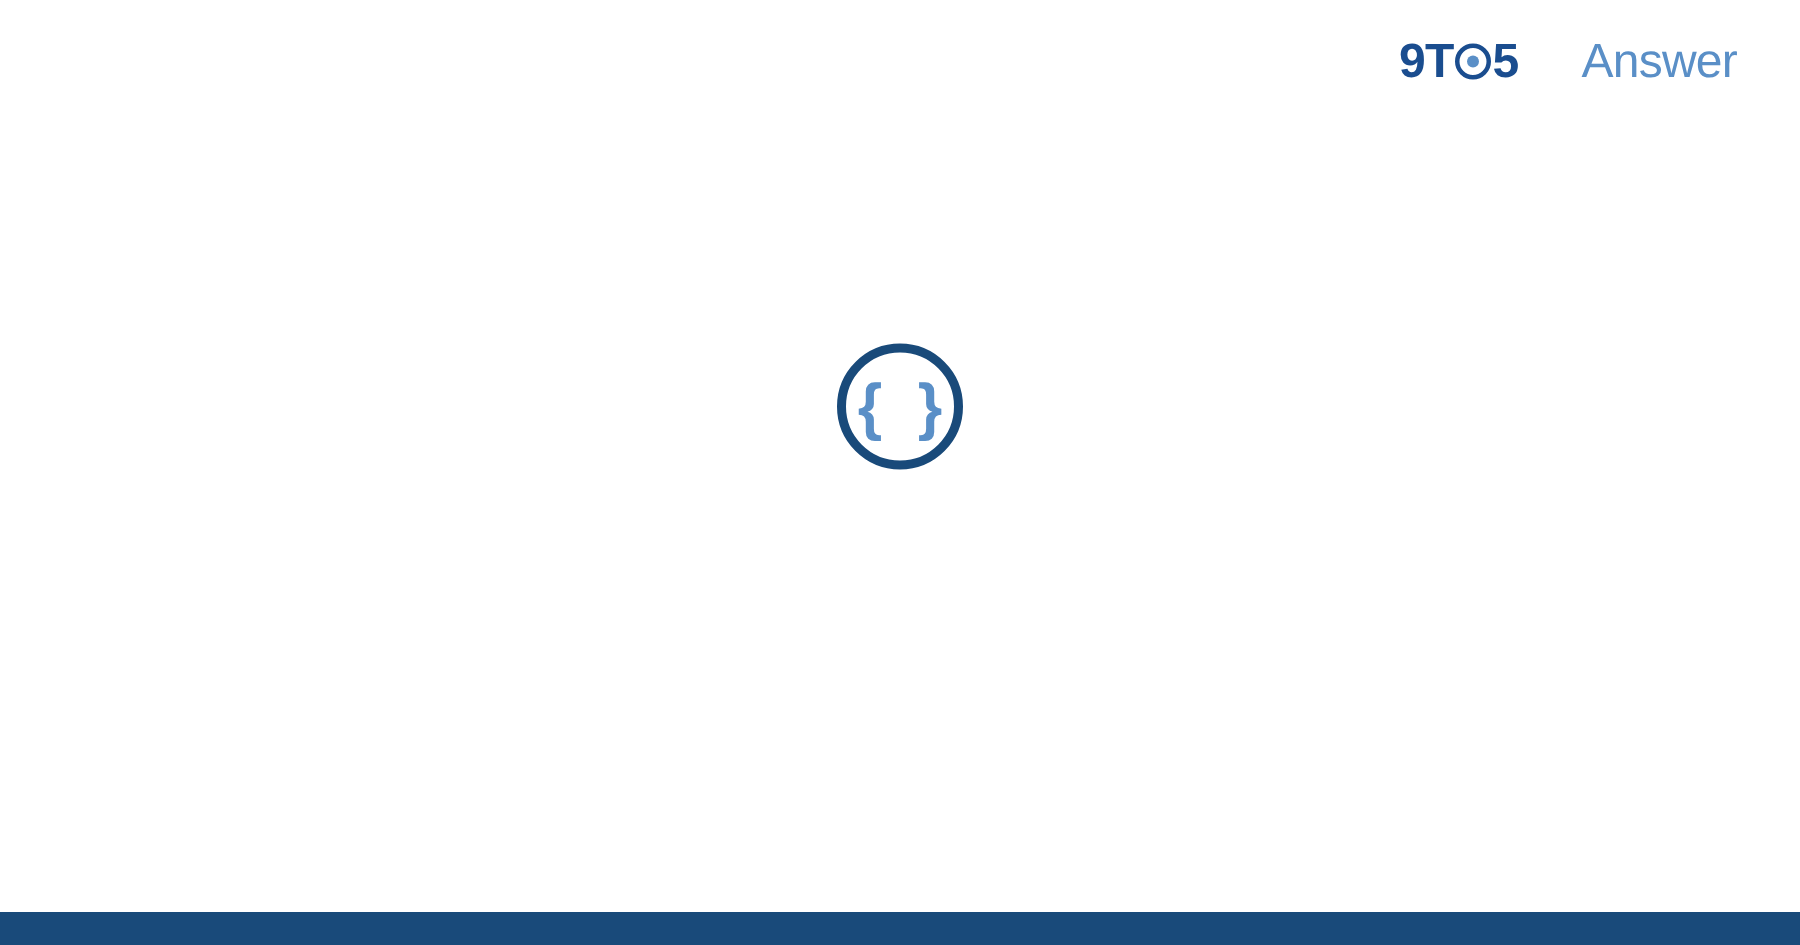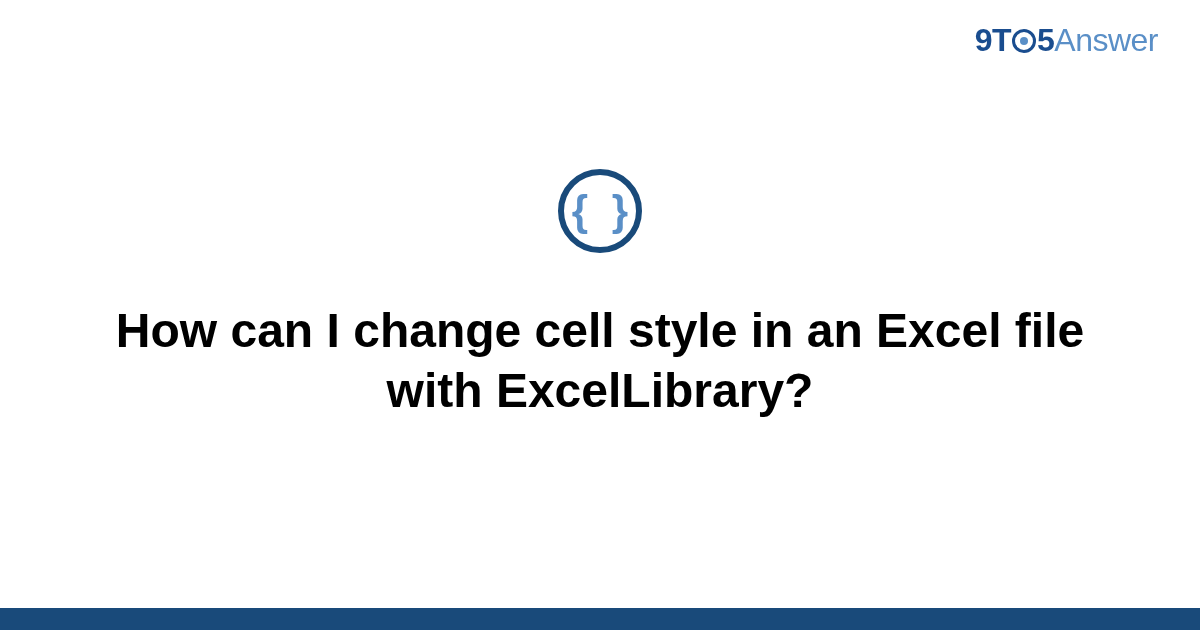--- a/index.html
+++ b/index.html
@@ -26,20 +26,21 @@
     .logo .nine-t {
       color: #1a4d8f;
       margin-left: 47px;
     }
     .logo .five {
       color: #1a4d8f;
     }
     .logo .answer {
       color: #5a8fc7;
       font-weight: 500;
+      margin-left: 42px;
     }
     .logo-o {
       display: inline-block;
       width: 24px;
       height: 24px;
       border: 3px solid #1a4d8f;
       border-radius: 50%;
       vertical-align: middle;
       position: relative;
       top: -2px;
@@ -109,16 +110,15 @@
 <body>
 
 <div class="logo">
   <span class="nine-t">9T</span><span class="logo-o"></span><span class="five">5</span><span class="answer">Answer</span>
 </div>
 
 <div class="content">
   <div class="icon-circle">
     <span class="braces">{ }</span>
   </div>
-  <h1 class="title">How can I change cell style in an Excel file with ExcelLibrary?</h1>
 </div>
 
 <div class="footer-bar"></div>
 
 </body></html>

